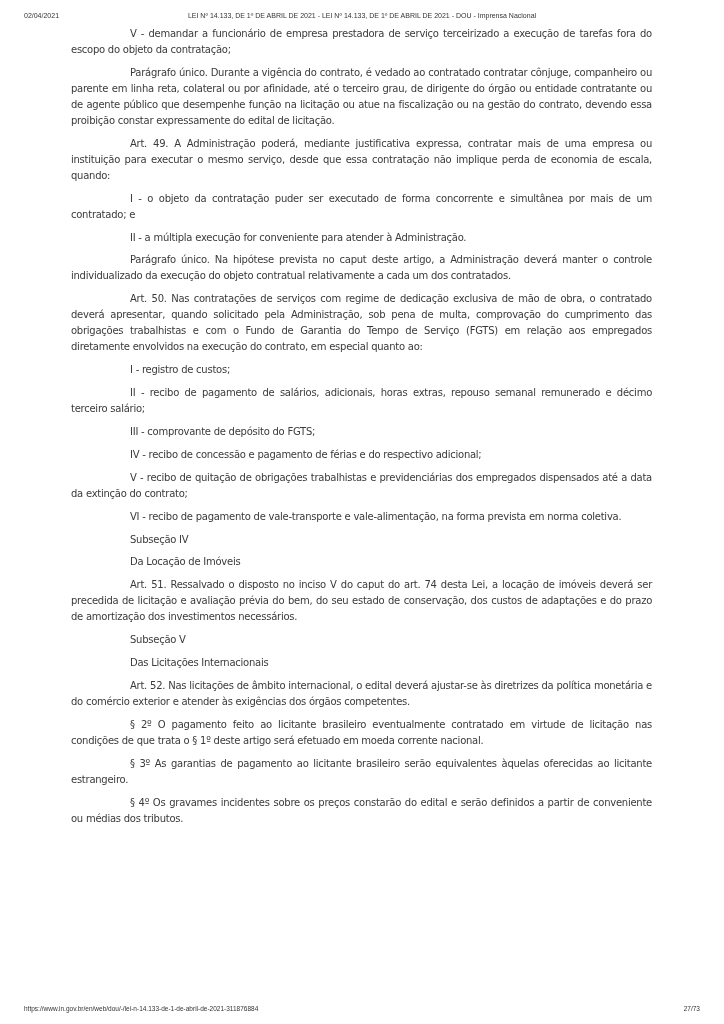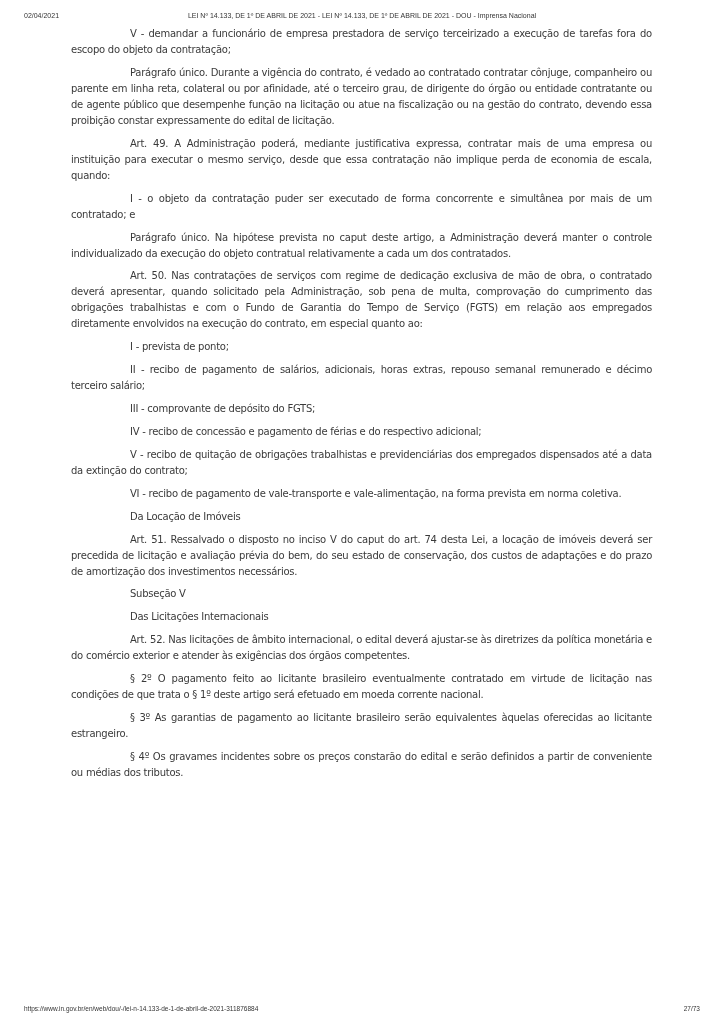--- a/index.html
+++ b/index.html
@@ -17,28 +17,30 @@
 <body>
 
 <div class="hdr hdr-date">02/04/2021</div>
 <div class="hdr hdr-title">LEI Nº 14.133, DE 1º DE ABRIL DE 2021 - LEI Nº 14.133, DE 1º DE ABRIL DE 2021 - DOU - Imprensa Nacional</div>
 
 <div class="content">
   <p>V - demandar a funcionário de empresa prestadora de serviço terceirizado a execução de tarefas fora do escopo do objeto da contratação;</p>
   <p>Parágrafo único. Durante a vigência do contrato, é vedado ao contratado contratar cônjuge, companheiro ou parente em linha reta, colateral ou por afinidade, até o terceiro grau, de dirigente do órgão ou entidade contratante ou de agente público que desempenhe função na licitação ou atue na fiscalização ou na gestão do contrato, devendo essa proibição constar expressamente do edital de licitação.</p>
   <p>Art. 49. A Administração poderá, mediante justificativa expressa, contratar mais de uma empresa ou instituição para executar o mesmo serviço, desde que essa contratação não implique perda de economia de escala, quando:</p>
   <p>I - o objeto da contratação puder ser executado de forma concorrente e simultânea por mais de um contratado; e</p>
+  <p>II - a múltipla execução for conveniente para atender à Administração.</p>
   <p>Parágrafo único. Na hipótese prevista no caput deste artigo, a Administração deverá manter o controle individualizado da execução do objeto contratual relativamente a cada um dos contratados.</p>
   <p>Art. 50. Nas contratações de serviços com regime de dedicação exclusiva de mão de obra, o contratado deverá apresentar, quando solicitado pela Administração, sob pena de multa, comprovação do cumprimento das obrigações trabalhistas e com o Fundo de Garantia do Tempo de Serviço (FGTS) em relação aos empregados diretamente envolvidos na execução do contrato, em especial quanto ao:</p>
-  <p>I - prevista de ponto;</p>
+  <p>I - registro de custos;</p>
   <p>II - recibo de pagamento de salários, adicionais, horas extras, repouso semanal remunerado e décimo terceiro salário;</p>
   <p>III - comprovante de depósito do FGTS;</p>
   <p>IV - recibo de concessão e pagamento de férias e do respectivo adicional;</p>
   <p>V - recibo de quitação de obrigações trabalhistas e previdenciárias dos empregados dispensados até a data da extinção do contrato;</p>
   <p>VI - recibo de pagamento de vale-transporte e vale-alimentação, na forma prevista em norma coletiva.</p>
+  <p>Subseção IV</p>
   <p>Da Locação de Imóveis</p>
   <p>Art. 51. Ressalvado o disposto no inciso V do caput do art. 74 desta Lei, a locação de imóveis deverá ser precedida de licitação e avaliação prévia do bem, do seu estado de conservação, dos custos de adaptações e do prazo de amortização dos investimentos necessários.</p>
   <p>Subseção V</p>
   <p>Das Licitações Internacionais</p>
   <p>Art. 52. Nas licitações de âmbito internacional, o edital deverá ajustar-se às diretrizes da política monetária e do comércio exterior e atender às exigências dos órgãos competentes.</p>
   <p>§ 2º O pagamento feito ao licitante brasileiro eventualmente contratado em virtude de licitação nas condições de que trata o § 1º deste artigo será efetuado em moeda corrente nacional.</p>
   <p>§ 3º As garantias de pagamento ao licitante brasileiro serão equivalentes àquelas oferecidas ao licitante estrangeiro.</p>
   <p>§ 4º Os gravames incidentes sobre os preços constarão do edital e serão definidos a partir de conveniente ou médias dos tributos.</p>
 </div>
 

